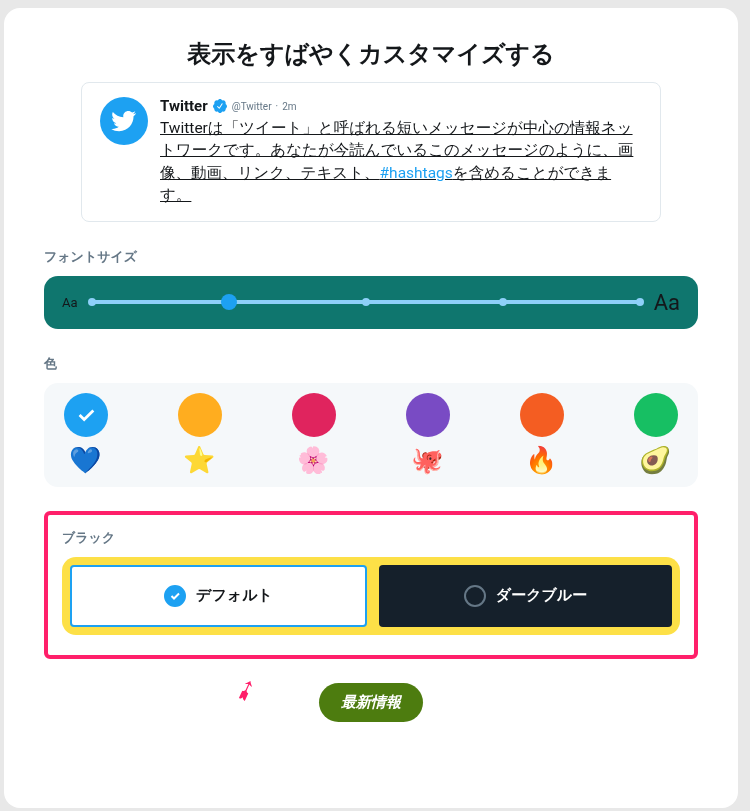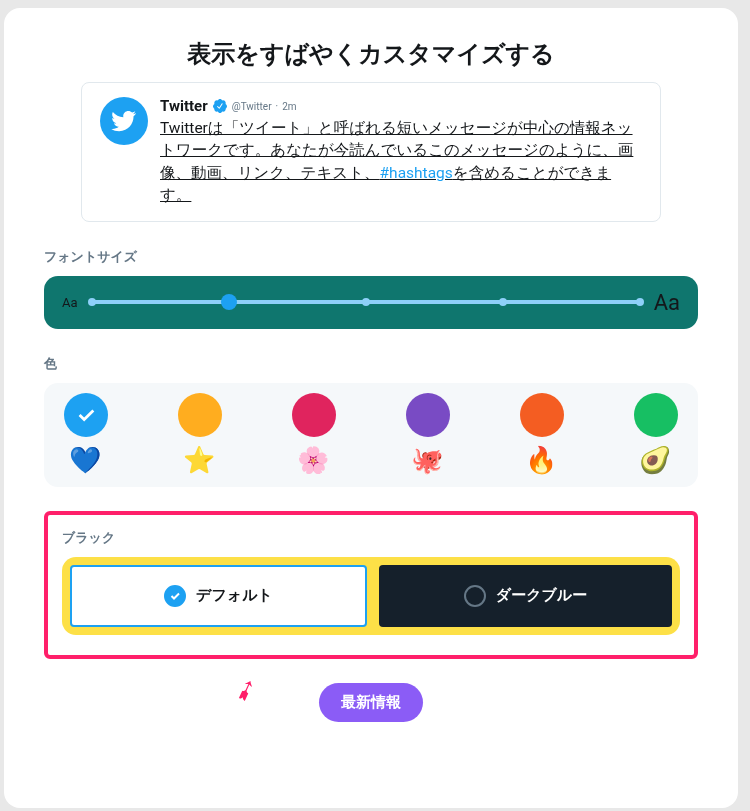--- a/index.html
+++ b/index.html
@@ -201,28 +201,29 @@
     }
     .arrow {
       position: absolute;
       left: 190px;
       top: -10px;
       color: #ff1f6a;
       font-size: 28px;
       transform: rotate(-20deg);
     }
     .news-btn {
-      background: #8b5cf6;
+      background: #4d7c0f;
       color: #fff;
       border: none;
       font-weight: 700;
       font-size: 15px;
       padding: 10px 22px;
       border-radius: 999px;
       cursor: pointer;
+      font-style: italic;
     }
   </style>
 </head>
 <body>
 
 <div class="dialog">
   <h1 class="title">表示をすばやくカスタマイズする</h1>
 
   <div class="tweet-card">
     <div class="avatar">

